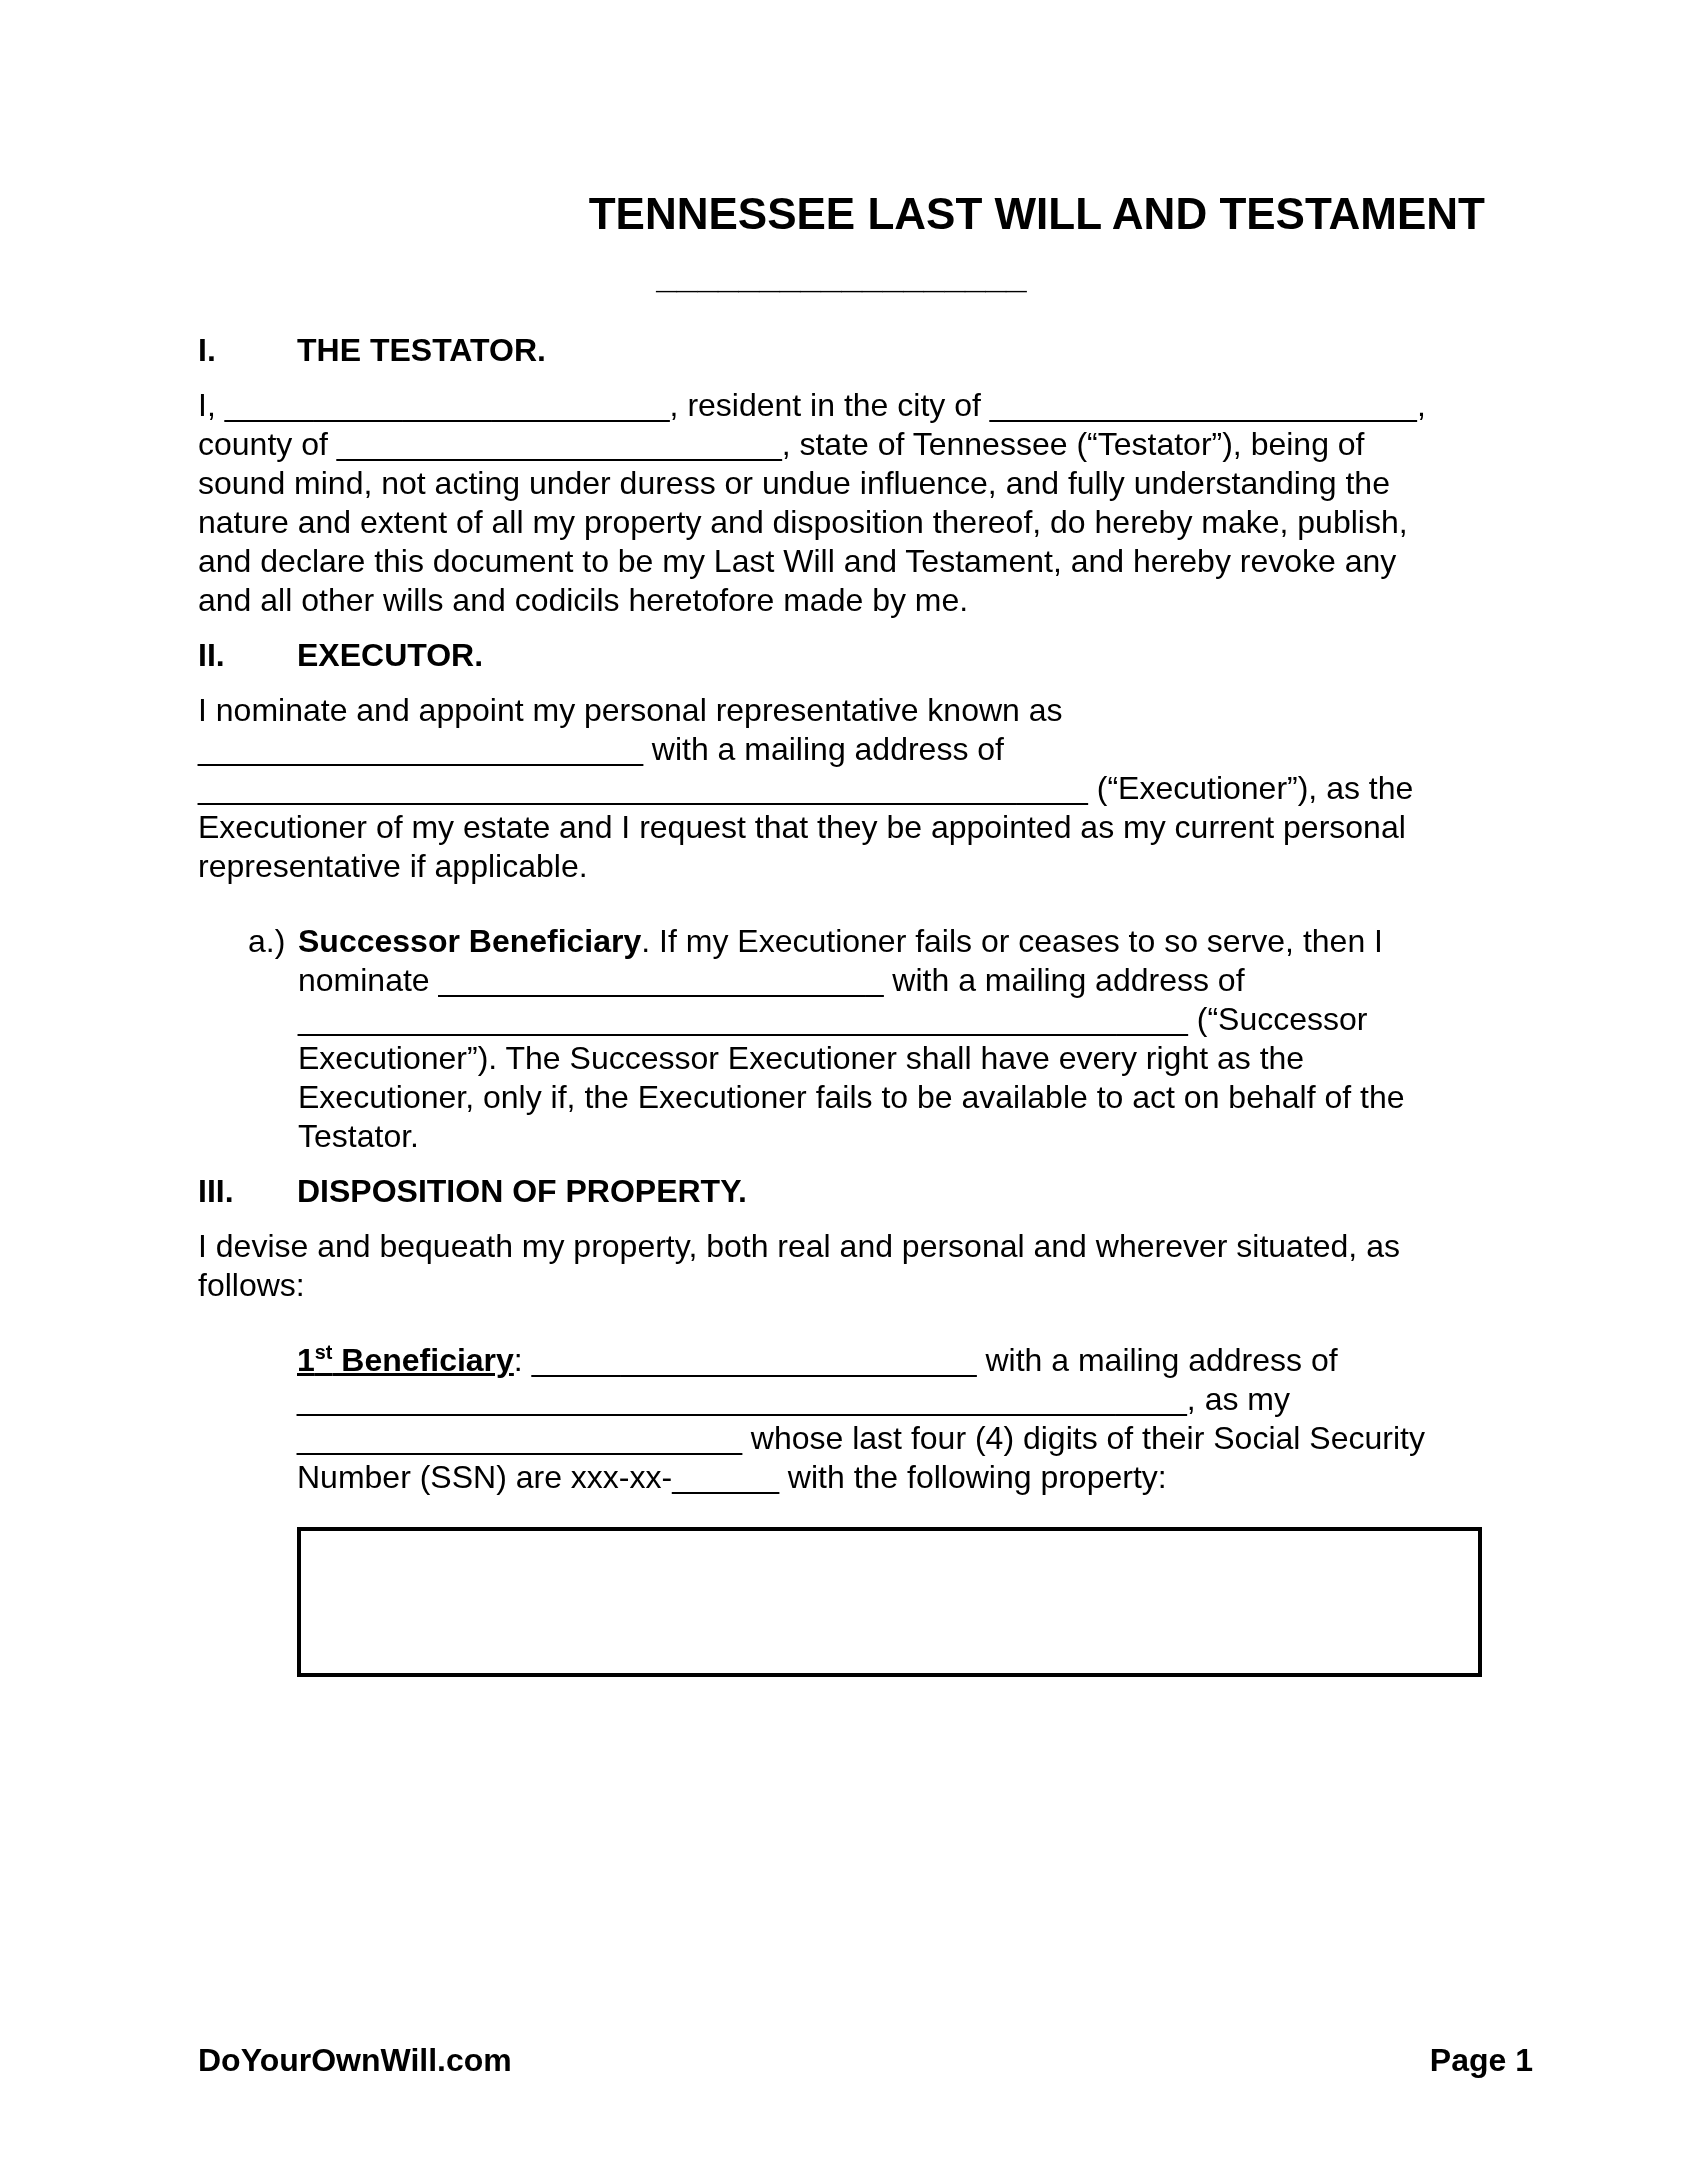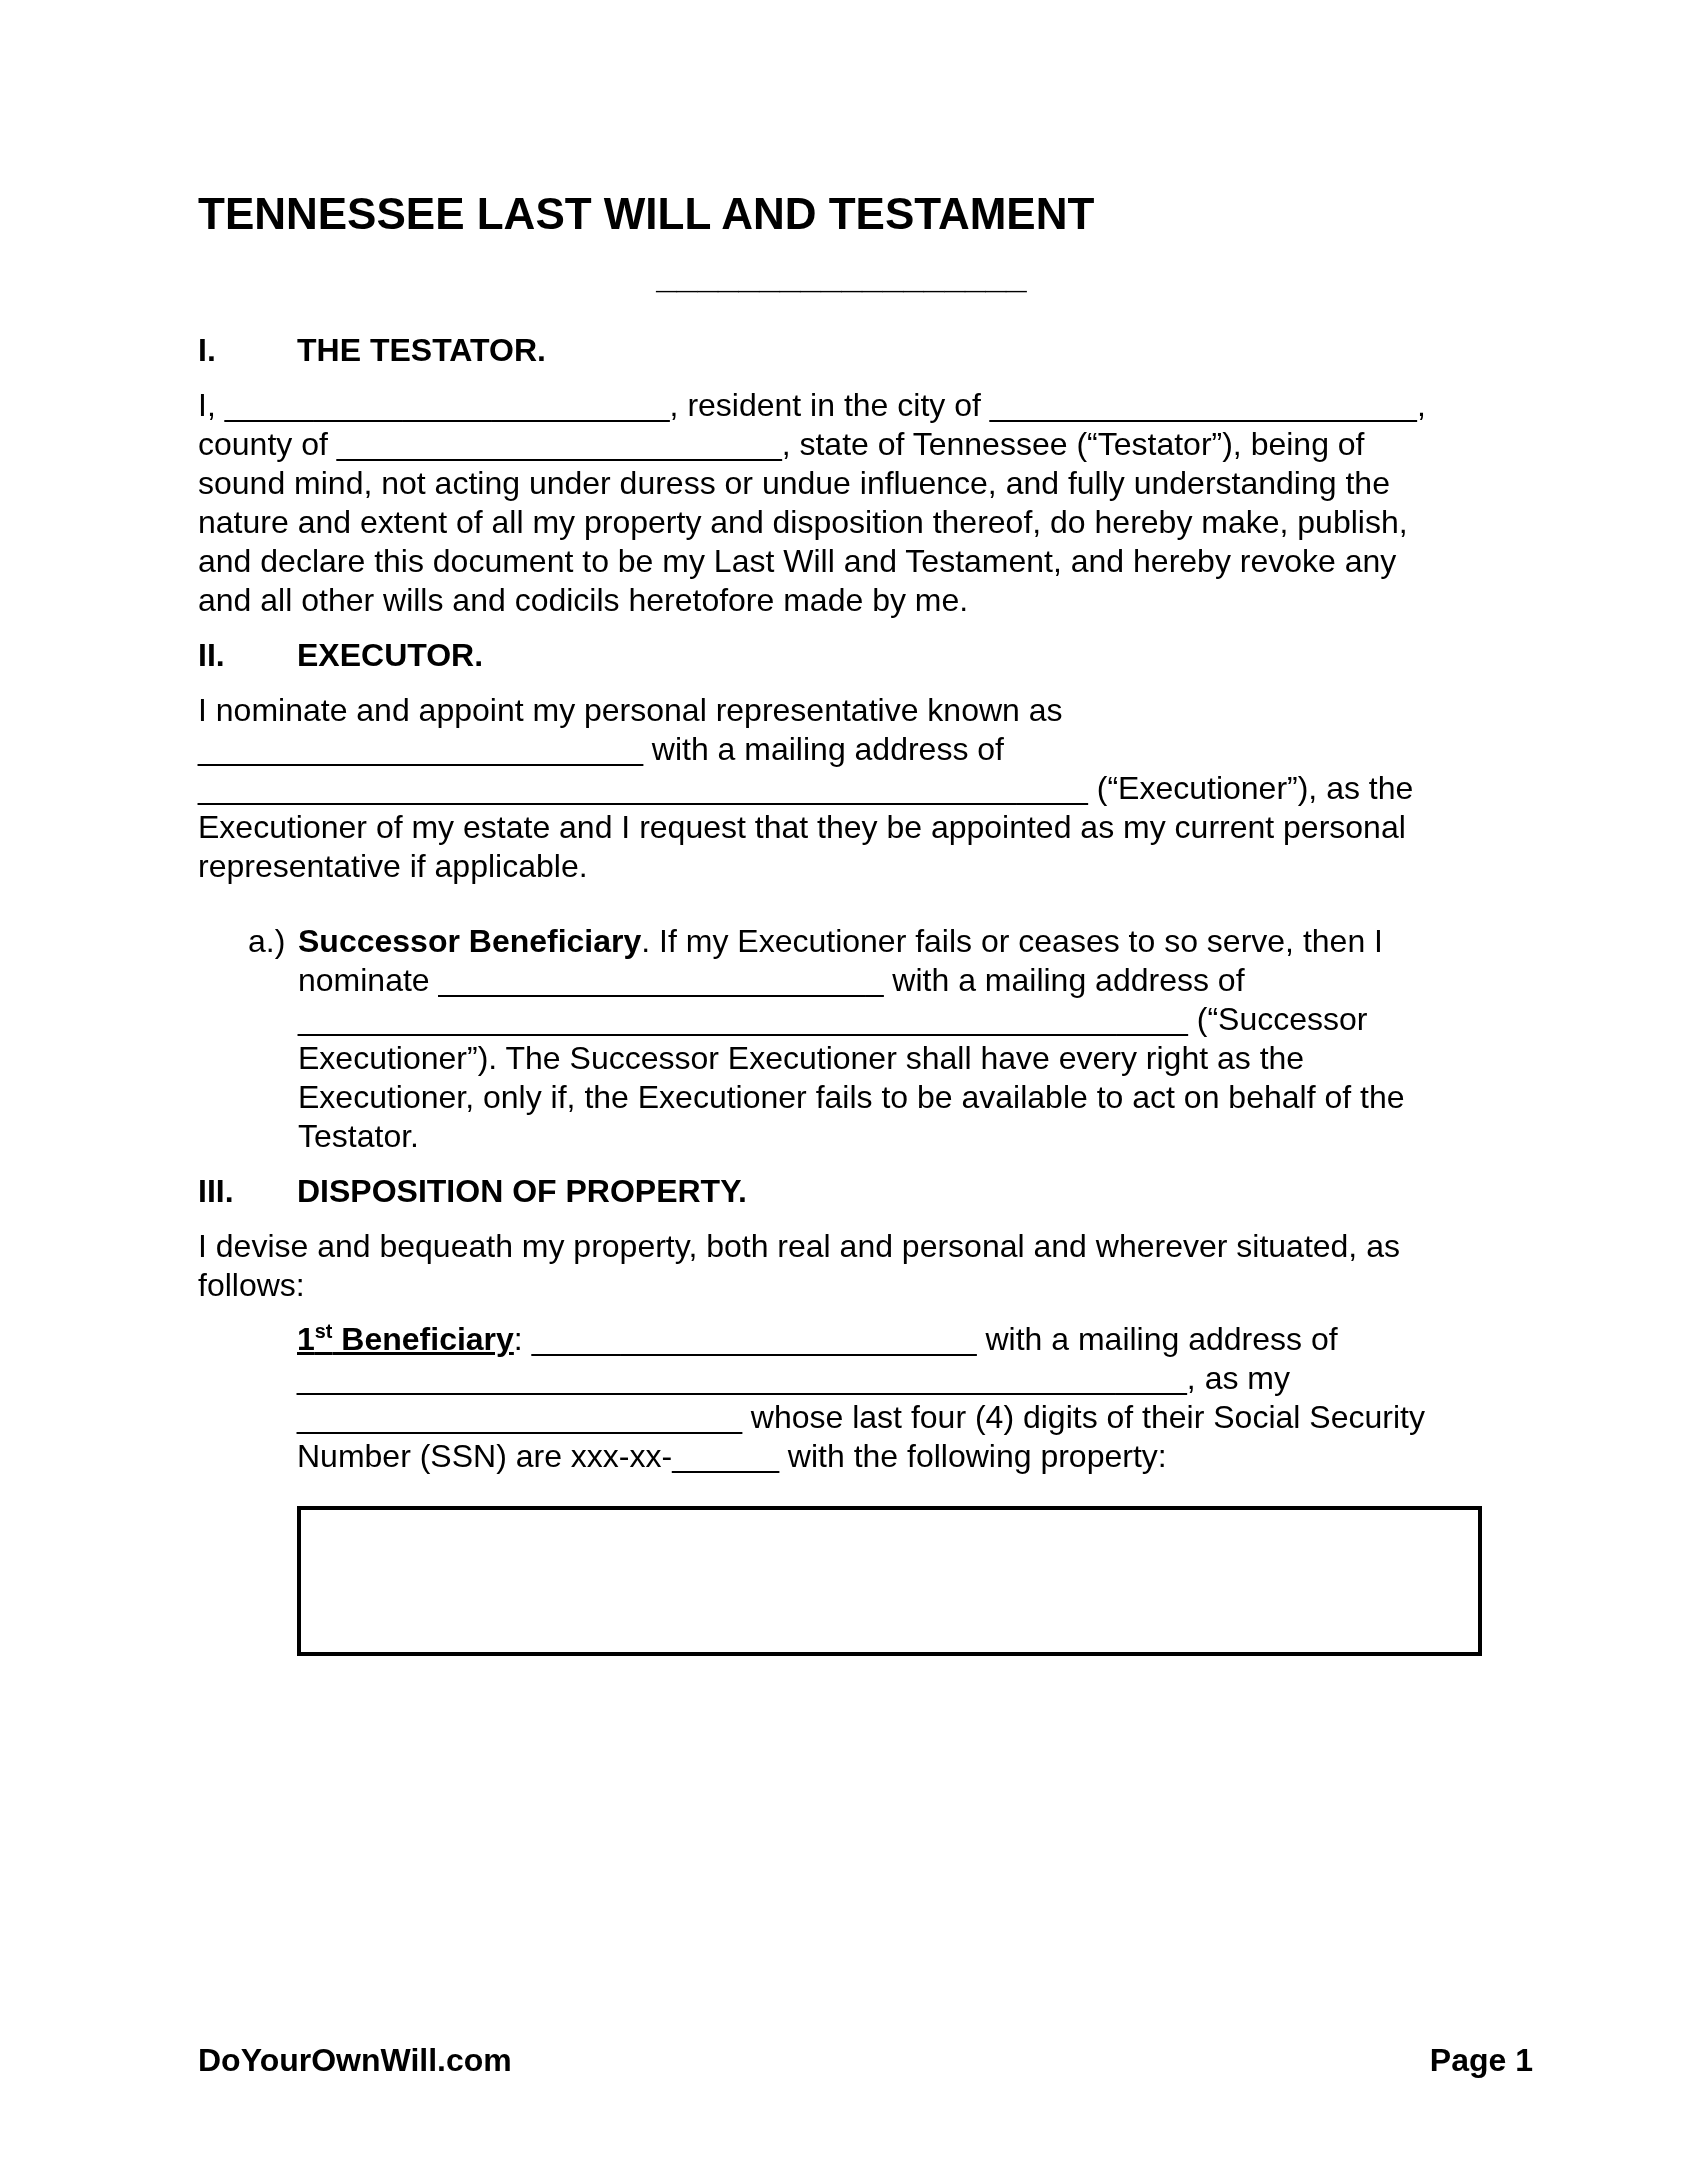--- a/index.html
+++ b/index.html
@@ -17,21 +17,21 @@
     font-size: 32px;
     line-height: 39px;
     box-sizing: border-box;
     padding: 183px 198px 0 198px;
     overflow: hidden;
   }
   .doc-title {
     font-size: 44px;
     line-height: 62px;
     font-weight: bold;
-    text-align: left;
+    text-align: right;
     letter-spacing: 0px;
   }
   .title-blank {
     font-size: 37px;
     line-height: 50px;
     font-weight: bold;
     text-align: center;
     margin-top: 6px;
   }
   .sec {
@@ -53,21 +53,21 @@
     margin-left: 50px;
   }
   .sub-marker {
     flex: 0 0 50px;
   }
   .sub-text {
     white-space: pre-line;
     width: 1188px;
   }
   .beneficiary {
-    margin-top: 15px;
+    margin-top: 36px;
     margin-left: 99px;
     white-space: pre-line;
     width: 1188px;
   }
   .ben-label sup {
     font-size: 0.62em;
     line-height: 0;
     vertical-align: super;
   }
   .property-box {

